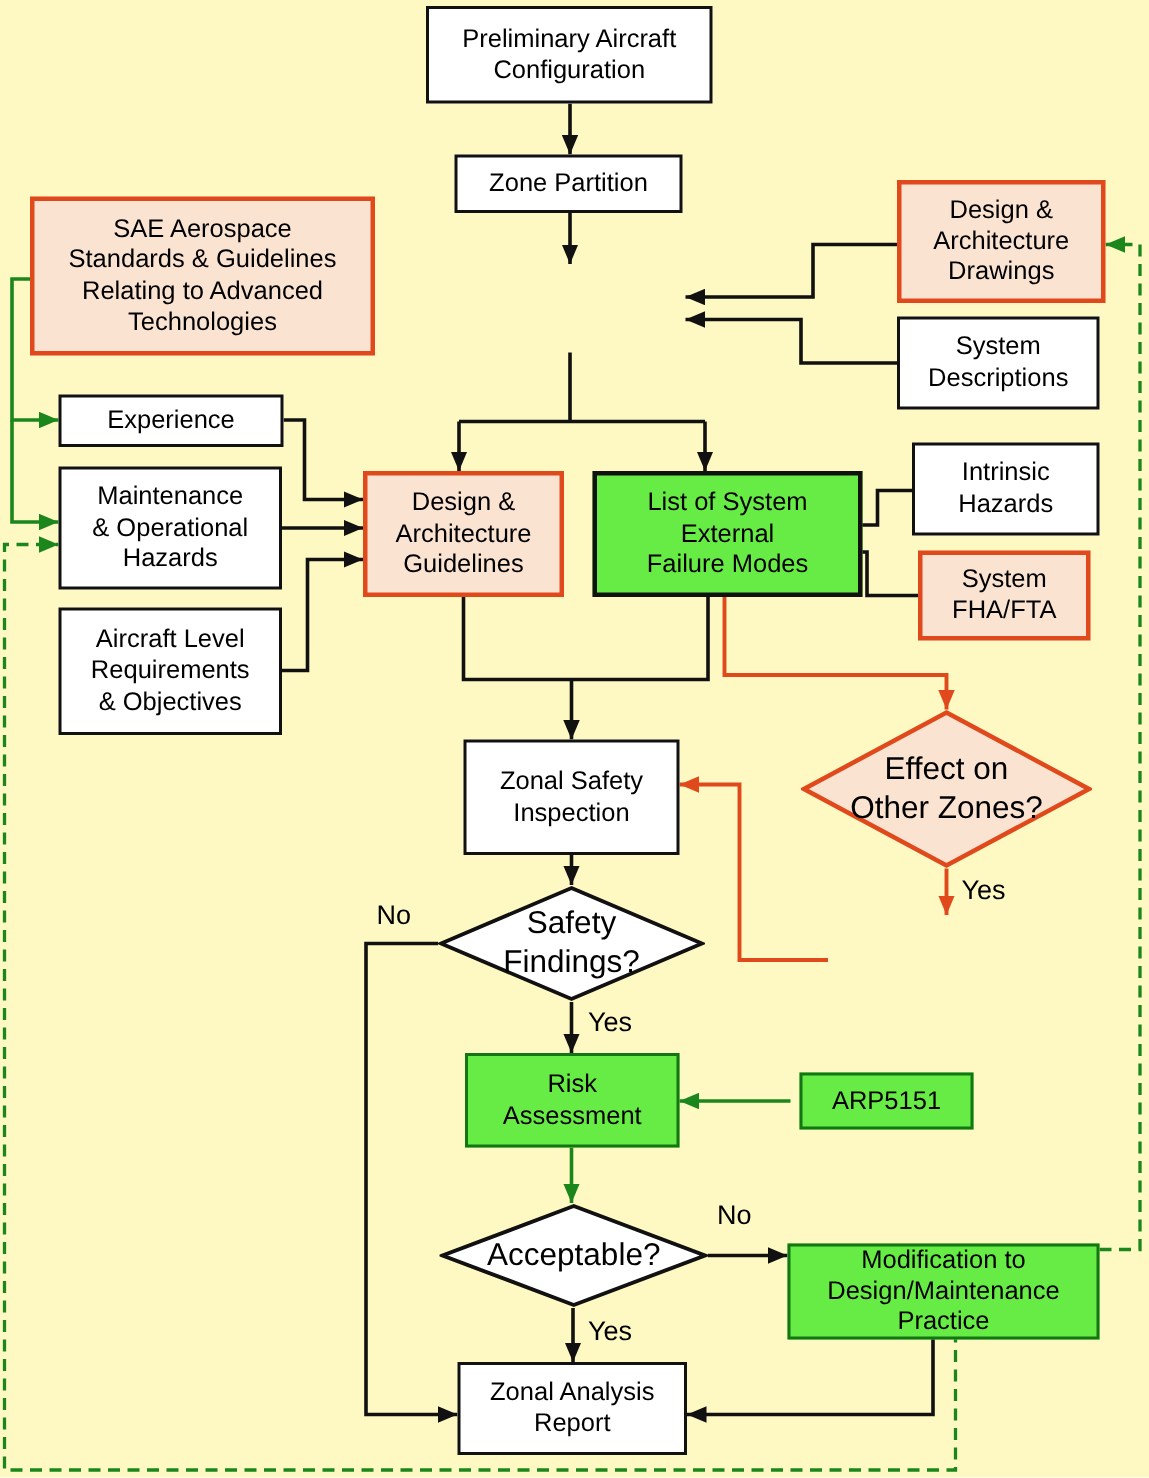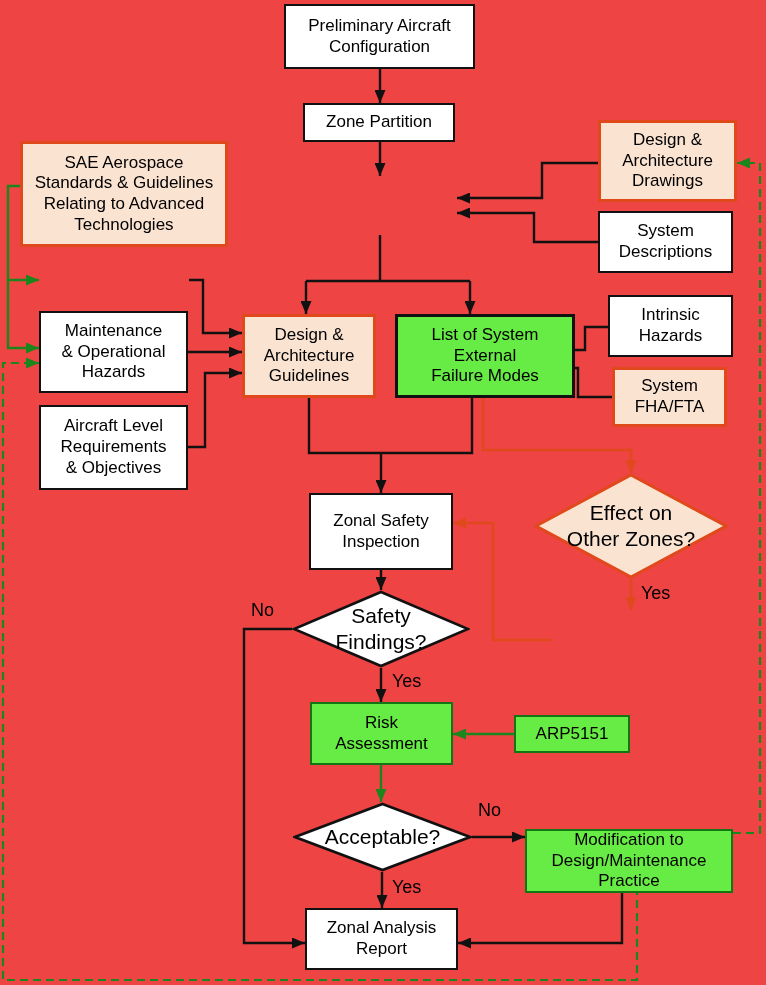--- a/index.html
+++ b/index.html
@@ -1,17 +1,17 @@
 <!DOCTYPE html>
 <html style="--black: #111111; --orange-border: #E0491B; --orange-fill: #FBE3D2; --green-fill: #66EC44; --green-border: #137513; --green-line: #1B861B;"><head>
 <meta charset="utf-8">
 <style>
   html,body{margin:0;padding:0;background:#fff;}
   #stage{
-    position:relative;width:766px;height:985px;background:#ef4444;
+    position:relative;width:766px;height:985px;background:#fef9c3;
     font-family:"Liberation Sans",sans-serif;color:#000;overflow:hidden;
   }
   #wires{position:absolute;left:0;top:0;}
   .pb{stroke:var(--black);stroke-width:2.4;fill:none;}
   .po{stroke:var(--orange-border);stroke-width:2.6;fill:none;}
   .pg{stroke:var(--green-line);stroke-width:2.4;fill:none;}
   .pgd{stroke:var(--green-line);stroke-width:2.2;fill:none;stroke-dasharray:8 5;}
   .mb{fill:var(--black);} .mo{fill:var(--orange-border);} .mg{fill:var(--green-line);}
   .node{
     position:absolute;box-sizing:border-box;display:flex;align-items:center;justify-content:center;
@@ -93,25 +93,28 @@
   </div>
   <div class="node orange" style="left:598px;top:120px;width:139px;height:82px">
     <span class="lbl">Design &amp;
 Architecture
 Drawings</span>
   </div>
   <div class="node" style="left:598px;top:211px;width:135px;height:62px">
     <span class="lbl">System
 Descriptions</span>
   </div>
-  <div class="node orange" style="left:20px;top:141px;width:208px;height:106px">
+  <div class="node orange" style="left:20px;top:131px;width:230px;height:106px">
     <span class="lbl">SAE Aerospace
 Standards &amp; Guidelines
 Relating to Advanced
 Technologies</span>
+  </div>
+  <div class="node" style="left:39px;top:263px;width:150px;height:35px">
+    <span class="lbl">Experience</span>
   </div>
   <div class="node" style="left:39px;top:311px;width:149px;height:82px">
     <span class="lbl">Maintenance
 &amp; Operational
 Hazards</span>
   </div>
   <div class="node" style="left:39px;top:405px;width:149px;height:85px">
     <span class="lbl">Aircraft Level
 Requirements
 &amp; Objectives</span>
@@ -135,21 +138,21 @@
 FHA/FTA</span>
   </div>
   <div class="node" style="left:309px;top:493px;width:144px;height:77px">
     <span class="lbl">Zonal Safety
 Inspection</span>
   </div>
   <div class="node green" style="left:310px;top:702px;width:143px;height:63px">
     <span class="lbl">Risk
 Assessment</span>
   </div>
-  <div class="node green" style="left:514px;top:715px;width:116px;height:38px">
+  <div class="node green" style="left:533px;top:715px;width:116px;height:38px">
     <span class="lbl">ARP5151</span>
   </div>
   <div class="node green" style="left:525px;top:829px;width:208px;height:64px">
     <span class="lbl">Modification to
 Design/Maintenance
 Practice</span>
   </div>
   <div class="node" style="left:305px;top:908px;width:153px;height:62px">
     <span class="lbl">Zonal Analysis
 Report</span>

